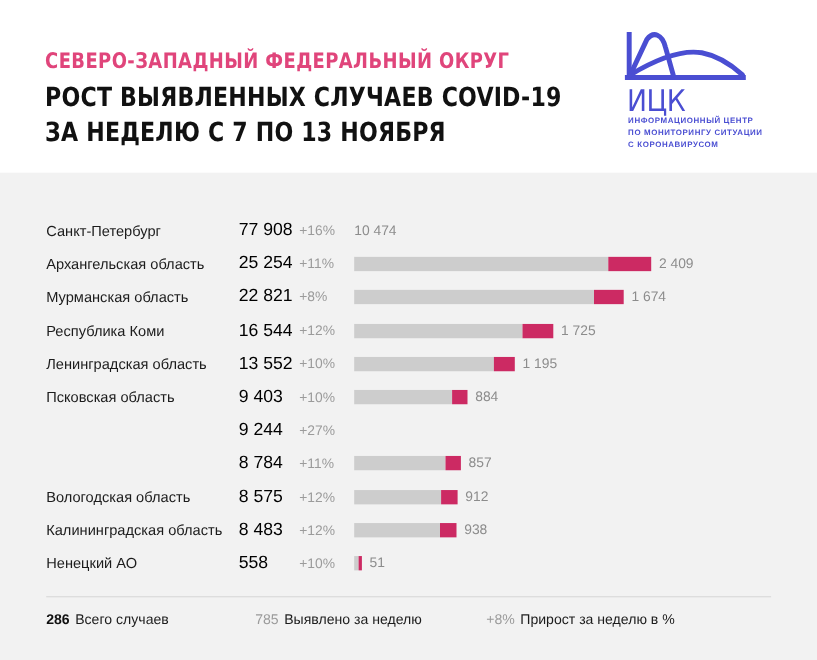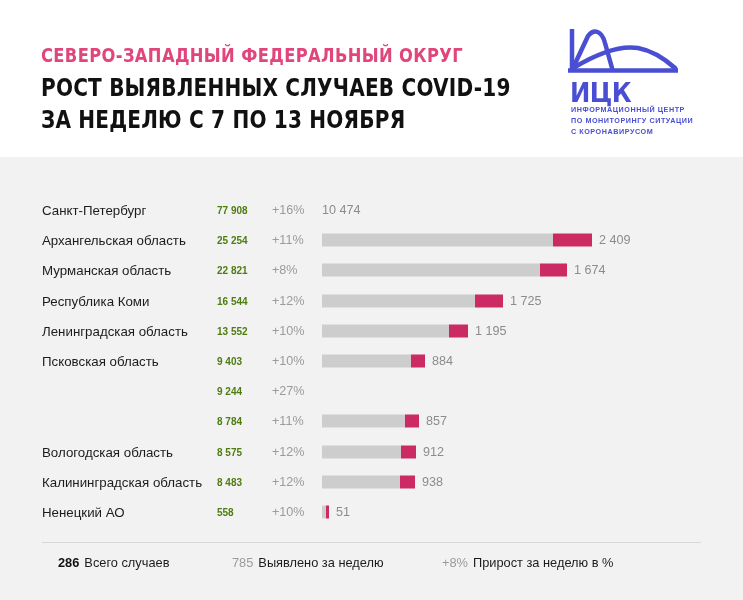--- a/index.html
+++ b/index.html
@@ -67,21 +67,21 @@
     position: absolute;
     left: 0; top: 0;
     width: 110px;
     height: 48px;
   }
   #logo-word {
     position: absolute;
     left: 2px;
     top: 50px;
     font-family: "Liberation Sans Narrow", "DejaVu Sans Condensed", "Liberation Sans", sans-serif;
-    font-weight: bold;
+    font-weight: normal;
     font-size: 27px;
     color: #4a4ed2;
     letter-spacing: -0.5px;
     line-height: 1;
   }
   #logo-sub {
     position: absolute;
     left: 3px;
     top: 76px;
     font-size: 7.2px;
@@ -111,23 +111,23 @@
     transform: translateY(-50%);
     font-size: 13.3px;
     color: #1c1c1c;
     white-space: nowrap;
   }
   .total {
     position: absolute;
     left: 217px;
     top: 50%;
     transform: translateY(-50%);
-    font-size: 10px;
-    font-weight: bold;
-    color: #4d7c0f;
+    font-size: 16px;
+    font-weight: normal;
+    color: #000000;
     white-space: nowrap;
   }
   .pct {
     position: absolute;
     left: 272px;
     top: 50%;
     transform: translateY(-50%);
     font-size: 12.6px;
     color: #9b9b9b;
     white-space: nowrap;
@@ -186,21 +186,21 @@
     color: #111111;
   }
   .legend-item .lv.muted {
     font-weight: normal;
     color: #9b9b9b;
   }
   .legend-item .ll {
     color: #1c1c1c;
     margin-left: 5px;
   }
-  #legend-0 { left: 16px; }
+  #legend-0 { left: 0px; }
   #legend-1 { left: 190px; }
   #legend-2 { left: 400px; }
 </style>
 </head>
 <body>
 
 <div id="header-band"></div>
 
 <div id="header-titles">
   <div id="kicker">СЕВЕРО-ЗАПАДНЫЙ ФЕДЕРАЛЬНЫЙ ОКРУГ</div>

